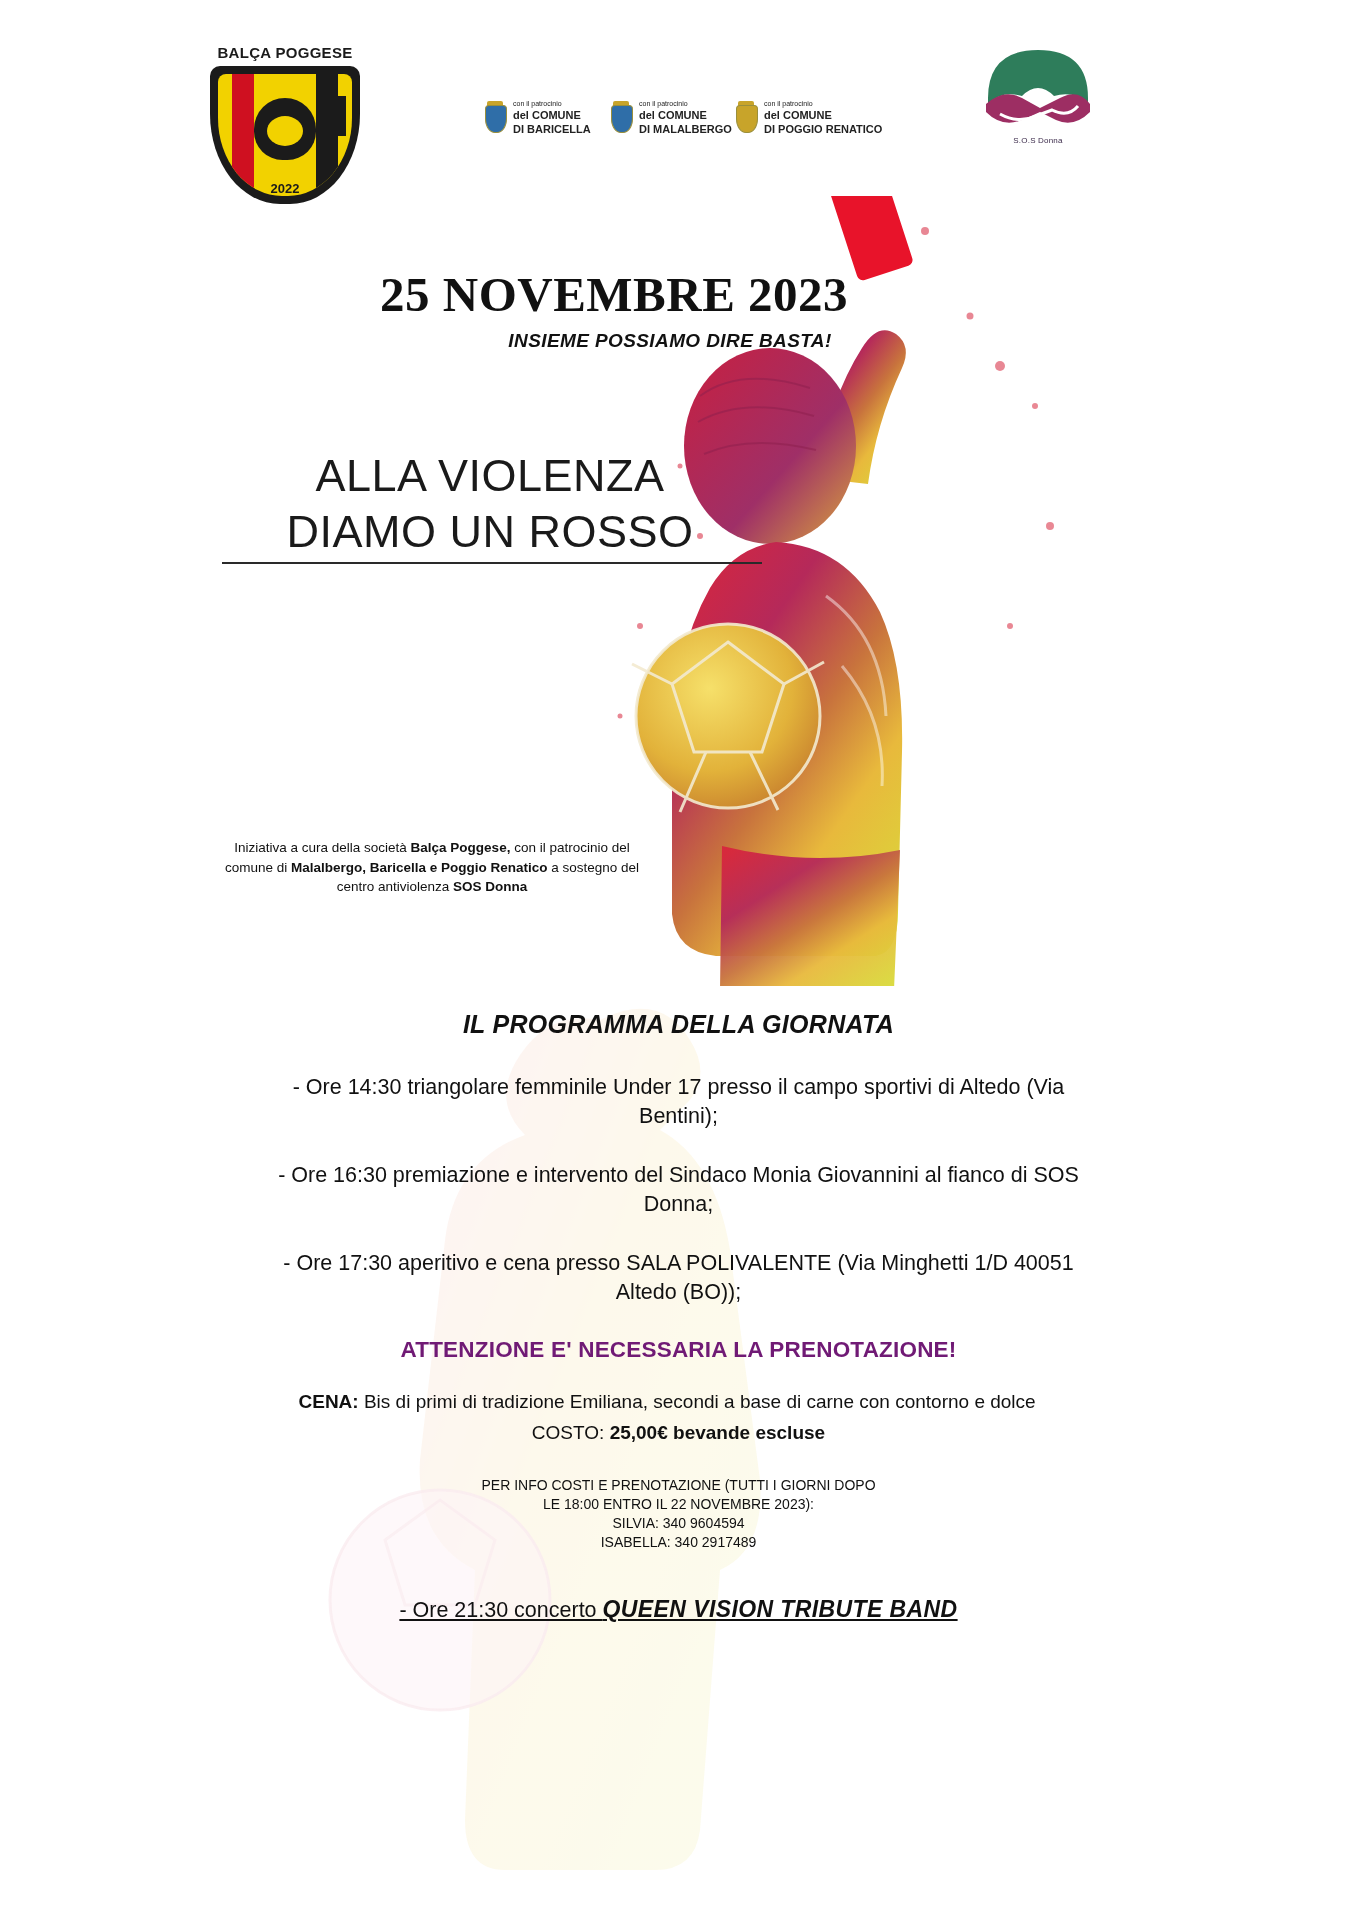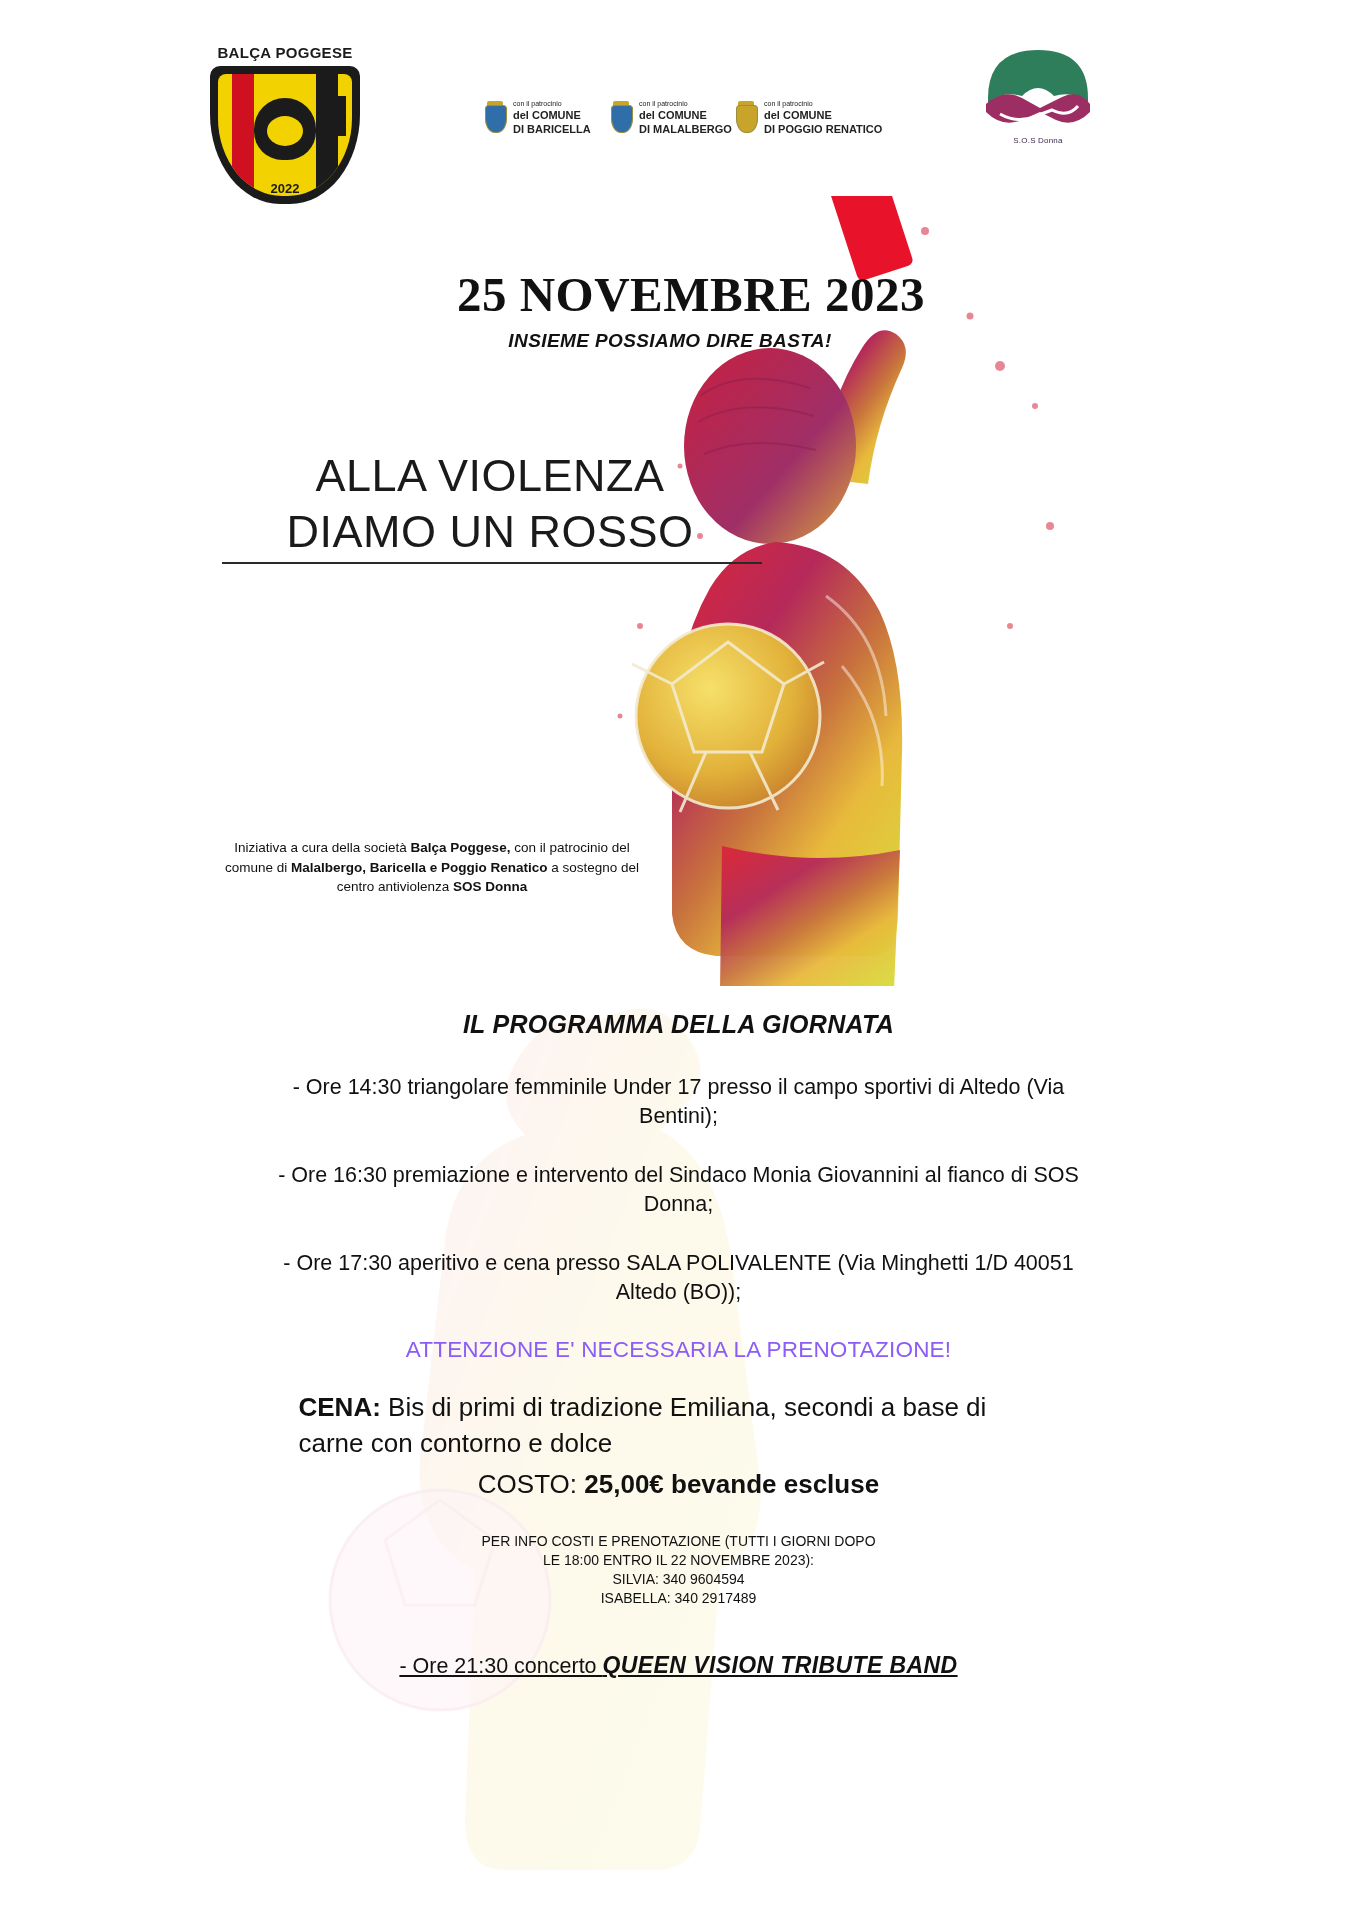--- a/index.html
+++ b/index.html
@@ -171,24 +171,24 @@
 
   
   .hero {
     position: absolute;
     left: 0; top: 0; width: 100%; height: 1000px;
     z-index: 2;
     pointer-events: none;
   }
   .date-title {
     position: absolute;
-    left: 401px;
+    left: 380px;
     top: 266px;
     width: 580px;
-    text-align: center;
+    text-align: left;
     font-family: "Liberation Serif", serif;
     font-size: 49px;
     font-weight: bold;
     letter-spacing: .5px;
     color: #111;
   }
   .subtitle {
     position: absolute;
     left: 380px;
     top: 330px;
@@ -256,27 +256,27 @@
     margin-bottom: 34px;
   }
   .prog-item {
     font-size: 21.5px;
     line-height: 1.35;
     margin: 0 auto 30px;
     width: 820px;
   }
   .attention {
     font-size: 22.5px;
-    font-weight: normal;
-    color: #8b5cf6;
+    font-weight: bold;
+    color: #701a75;
     letter-spacing: .2px;
     margin: 8px auto 26px;
   }
   .dinner {
-    font-size: 26px;
+    font-size: 19px;
     line-height: 1.4;
     width: 760px;
     margin: 0 auto;
     text-align: left;
   }
   .dinner .cost {
     display: block;
     text-align: center;
     margin-top: 4px;
   }

